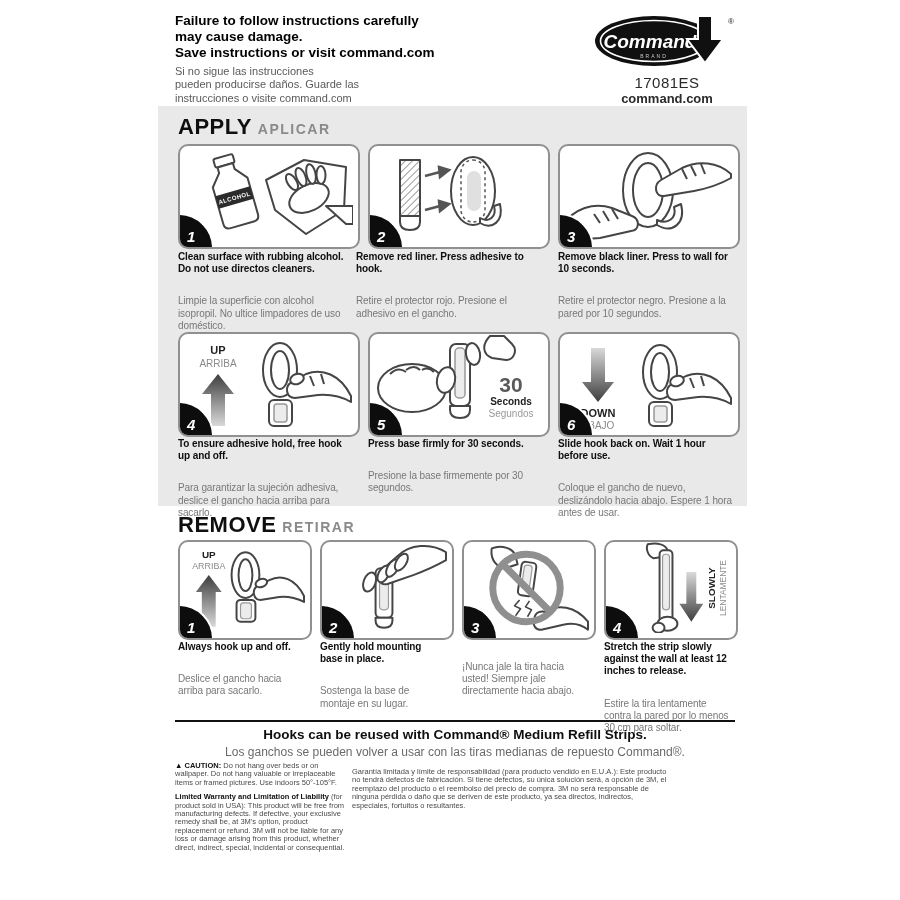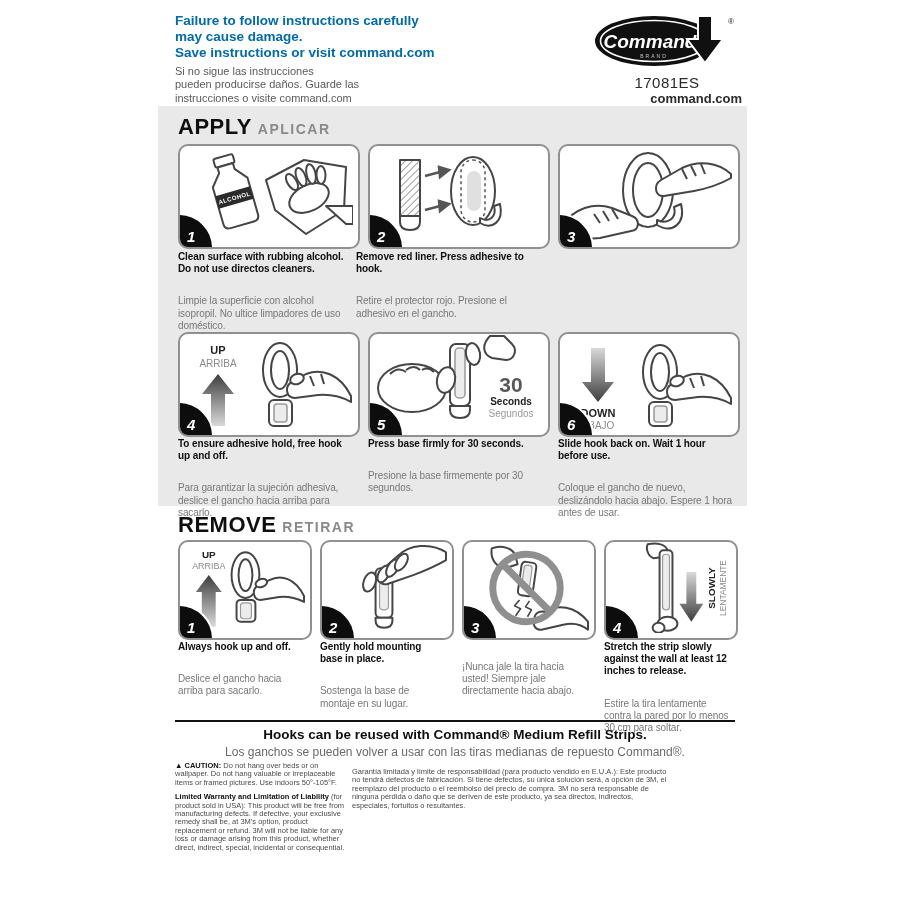--- a/index.html
+++ b/index.html
@@ -1,23 +1,23 @@
 <!DOCTYPE html>
 <html><head>
 <meta charset="utf-8">
 <style>
   html,body{margin:0;padding:0;background:#fff;}
   .page{position:relative;width:900px;height:900px;background:#ffffff;overflow:hidden;
         font-family:"Liberation Sans",sans-serif;color:#111;}
   .abs{position:absolute;}
   .pre{white-space:pre-line;}
-  .warn-en{font-weight:bold;font-size:13.5px;line-height:1.2;color:#0369a1;}
+  .warn-en{font-weight:bold;font-size:13.5px;line-height:1.2;color:#000000;}
   .warn-es{font-size:11px;line-height:1.25;color:#5a5a5a;margin-top:3px;}
   .model{font-size:15px;color:#2a2a2a;text-align:center;letter-spacing:.5px;}
-  .site{font-size:13px;font-weight:bold;color:#2a2a2a;text-align:right;}
+  .site{font-size:13px;font-weight:bold;color:#2a2a2a;text-align:center;}
   .section-bg{position:absolute;left:158px;top:106px;width:589px;height:400px;background:#e9e9e9;}
   .h1{font-size:22px;font-weight:800;letter-spacing:.5px;color:#0f0f0f;}
   .h1 .es{font-size:14px;color:#8a8a8a;font-weight:bold;letter-spacing:1.5px;margin-left:6px;}
   .panel{position:absolute;background:#fff;border:2.5px solid #909090;border-radius:10px;overflow:hidden;}
   .badge{position:absolute;left:-1px;bottom:-1px;width:33px;height:33px;background:#0d0d0d;
          border-top-right-radius:100%;border-top:2px solid #fff;border-right:2px solid #fff;}
   .badge b{position:absolute;left:8px;bottom:3px;color:#fff;font-size:15px;font-style:italic;}
   .step-en{font-weight:bold;font-size:10px;line-height:1.22;color:#0f0f0f;letter-spacing:-.1px;}
   .step-es{font-size:10px;line-height:1.22;color:#787878;margin-top:20px;letter-spacing:-.1px;}
   .rule{position:absolute;left:175px;top:720px;width:560px;height:2px;background:#111;}
@@ -133,20 +133,24 @@
   </div>
 
   <div class="abs" style="left:178px;top:251px;width:176px;">
     <div class="step-en">Clean surface with rubbing alcohol. Do not use directos cleaners.</div>
     <div class="step-es">Limpie la superficie con alcohol isopropil. No ultice limpadores de uso doméstico.</div>
   </div>
   <div class="abs" style="left:356px;top:251px;width:176px;">
     <div class="step-en">Remove red liner. Press adhesive to hook.</div>
     <div class="step-es">Retire el protector rojo. Presione el adhesivo en el gancho.</div>
   </div>
+  <div class="abs" style="left:558px;top:251px;width:176px;">
+    <div class="step-en">Remove black liner. Press to wall for 10 seconds.</div>
+    <div class="step-es">Retire el protector negro. Presione a la pared por 10 segundos.</div>
+  </div>
 
   <div class="panel" style="left:178px;top:332px;width:178px;height:101px;">
     <svg width="173" height="96" viewBox="0 0 173 96">
       <defs>
           <linearGradient id="gUp4" x1="0" y1="0" x2="0" y2="1">
         <stop offset="0" stop-color="#3e3e3e"></stop>
             <stop offset="1" stop-color="#d9d9d9"></stop>
       </linearGradient>
         </defs>
       <text x="38" y="20" font-size="11" font-weight="bold" fill="#222" text-anchor="middle">UP</text>

